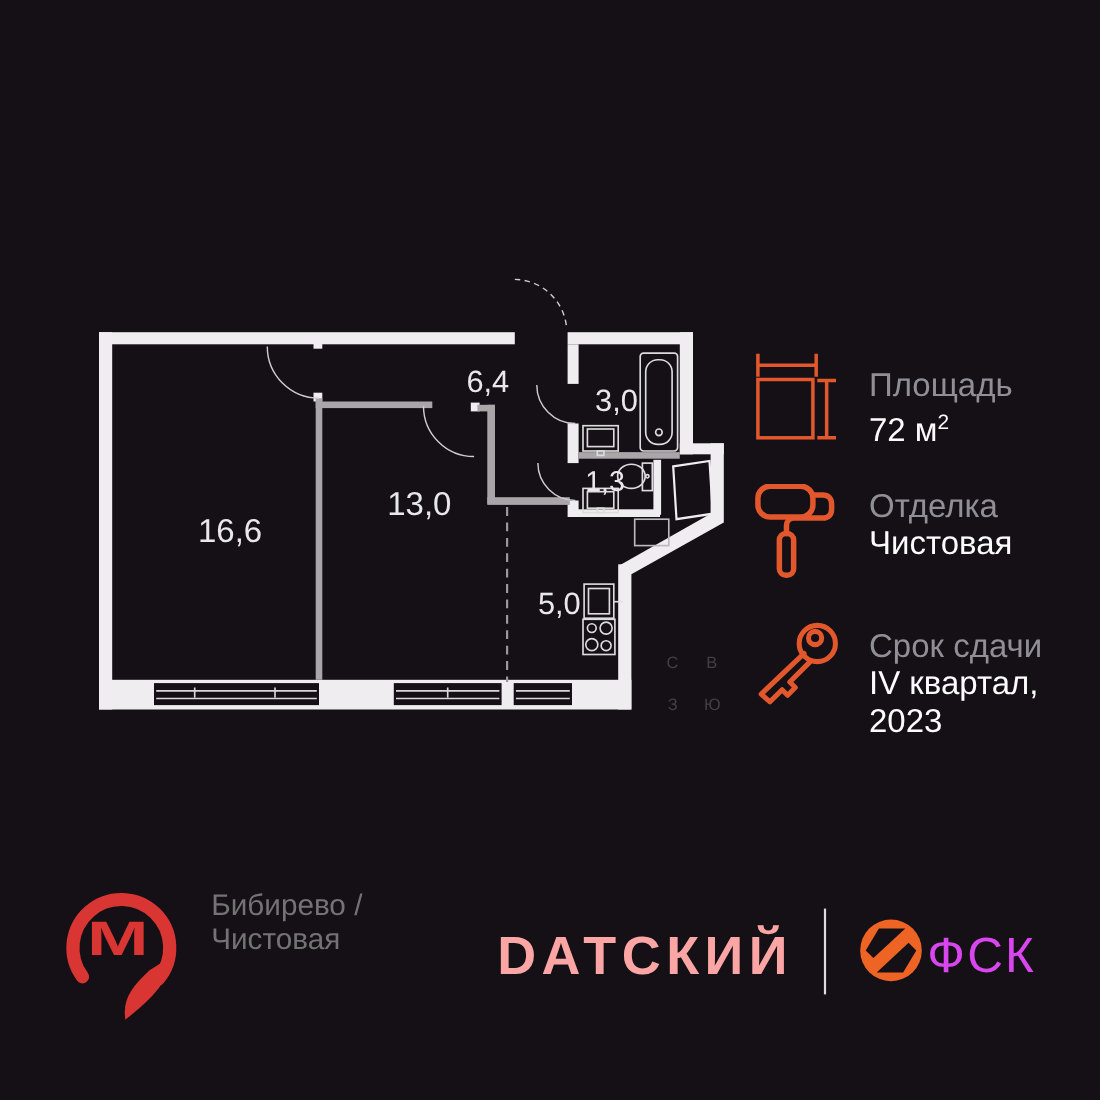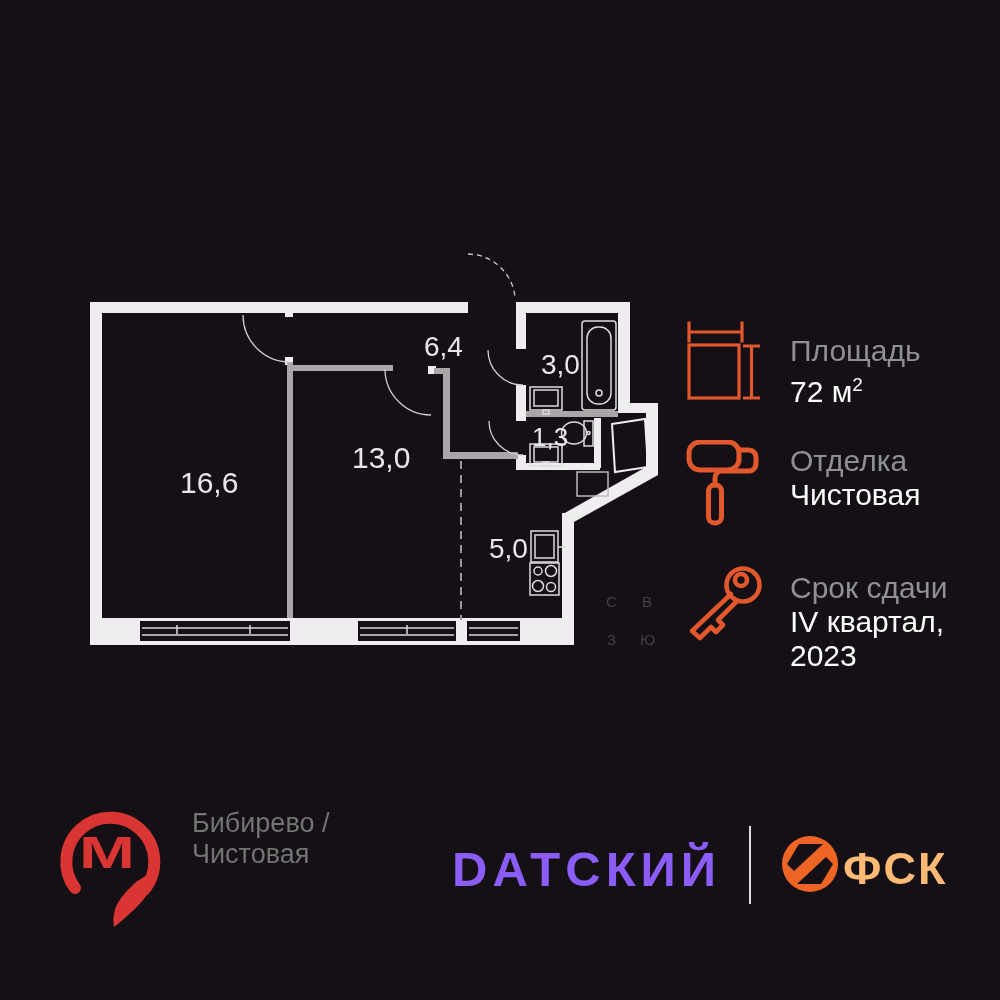--- a/index.html
+++ b/index.html
@@ -7,25 +7,25 @@
           font-family:"Liberation Sans",sans-serif;}
   .abs{position:absolute;}
   svg{display:block;}
   
   .spec-text{position:absolute;left:790px;width:230px;}
   .spec-label{color:#918F96;font-size:30px;line-height:34px;font-weight:400;}
   .spec-value{color:#FCFCFC;font-size:30px;line-height:34px;font-weight:400;}
   .spec-value sup{font-size:19px;}
   
   .stations{position:absolute;left:192px;top:808px;color:#737373;font-size:27px;line-height:31px;font-weight:400;}
-  .project{position:absolute;left:452px;top:844px;color:#8b5cf6;font-size:49px;line-height:50px;
+  .project{position:absolute;left:452px;top:844px;color:#fca5a5;font-size:49px;line-height:50px;
            font-weight:bold;letter-spacing:5px;}
   .divider{position:absolute;left:749px;top:826px;width:2px;height:78px;background:#DEDCDE;}
-  .fsk-text{position:absolute;left:843px;top:845px;color:#fdba74;font-size:45px;line-height:48px;
-            font-weight:bold;letter-spacing:2px;}
+  .fsk-text{position:absolute;left:843px;top:845px;color:#d946ef;font-size:45px;line-height:48px;
+            font-weight:normal;letter-spacing:2px;}
 </style>
 </head>
 <body>
 
 <div class="canvas">
 
   <svg class="abs" style="left:0;top:0" width="1000" height="1000" viewBox="0 0 1000 1000">
 
     <g fill="#EFEDEF">
       <rect x="90" y="302" width="378" height="11"></rect>

